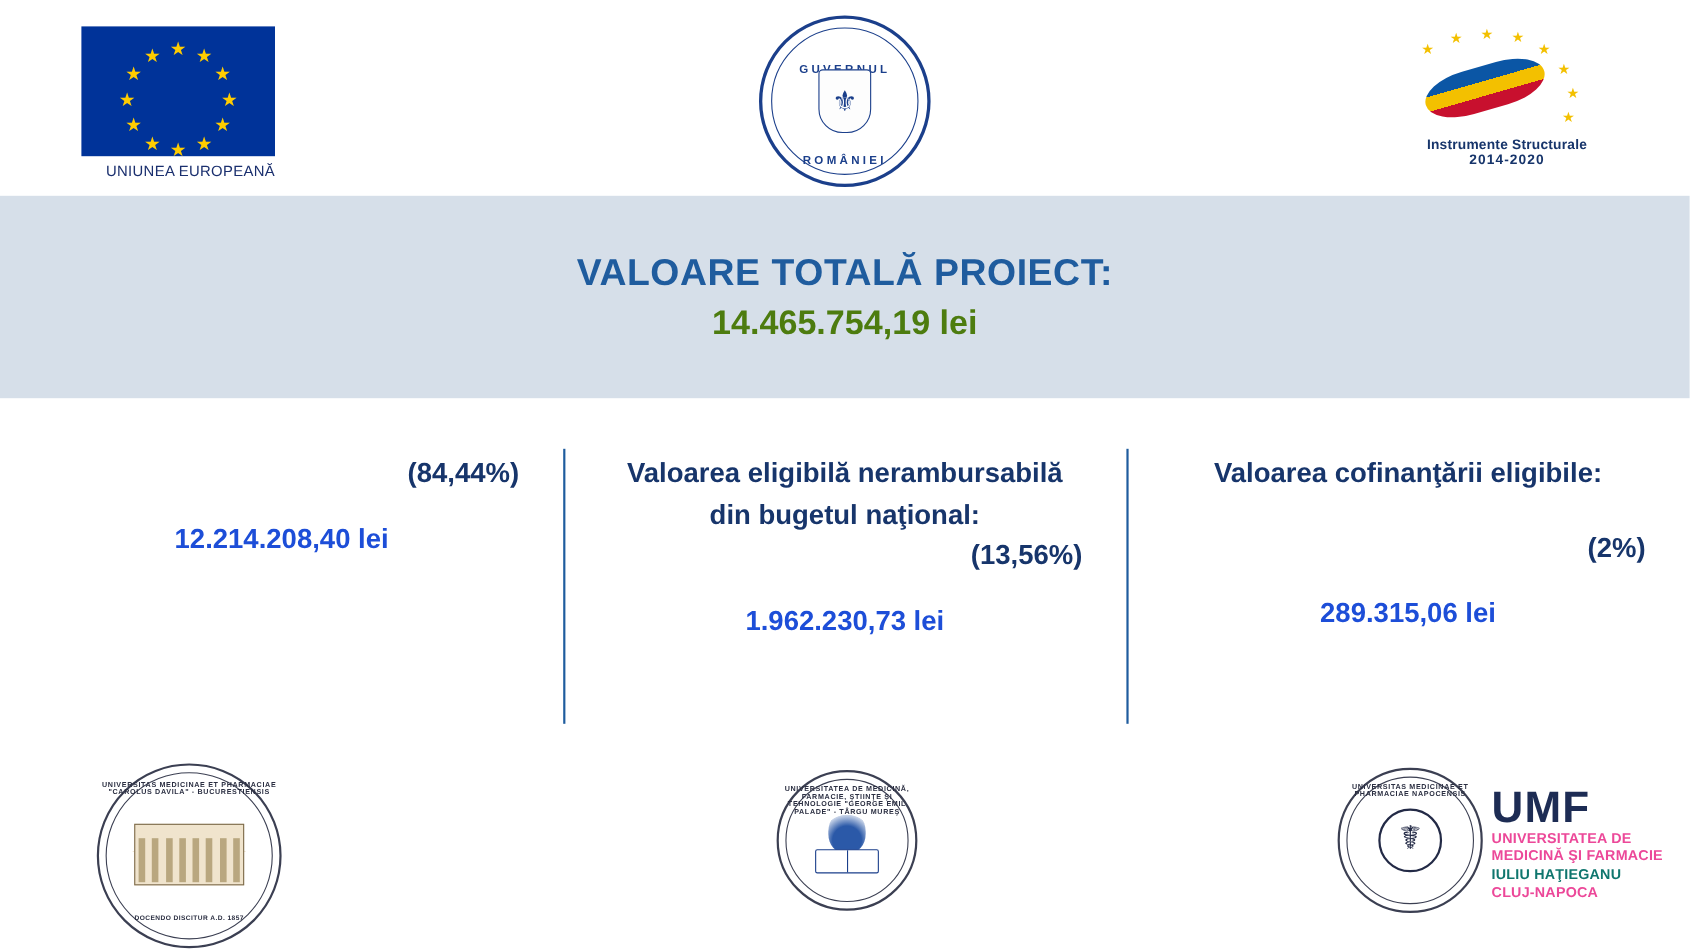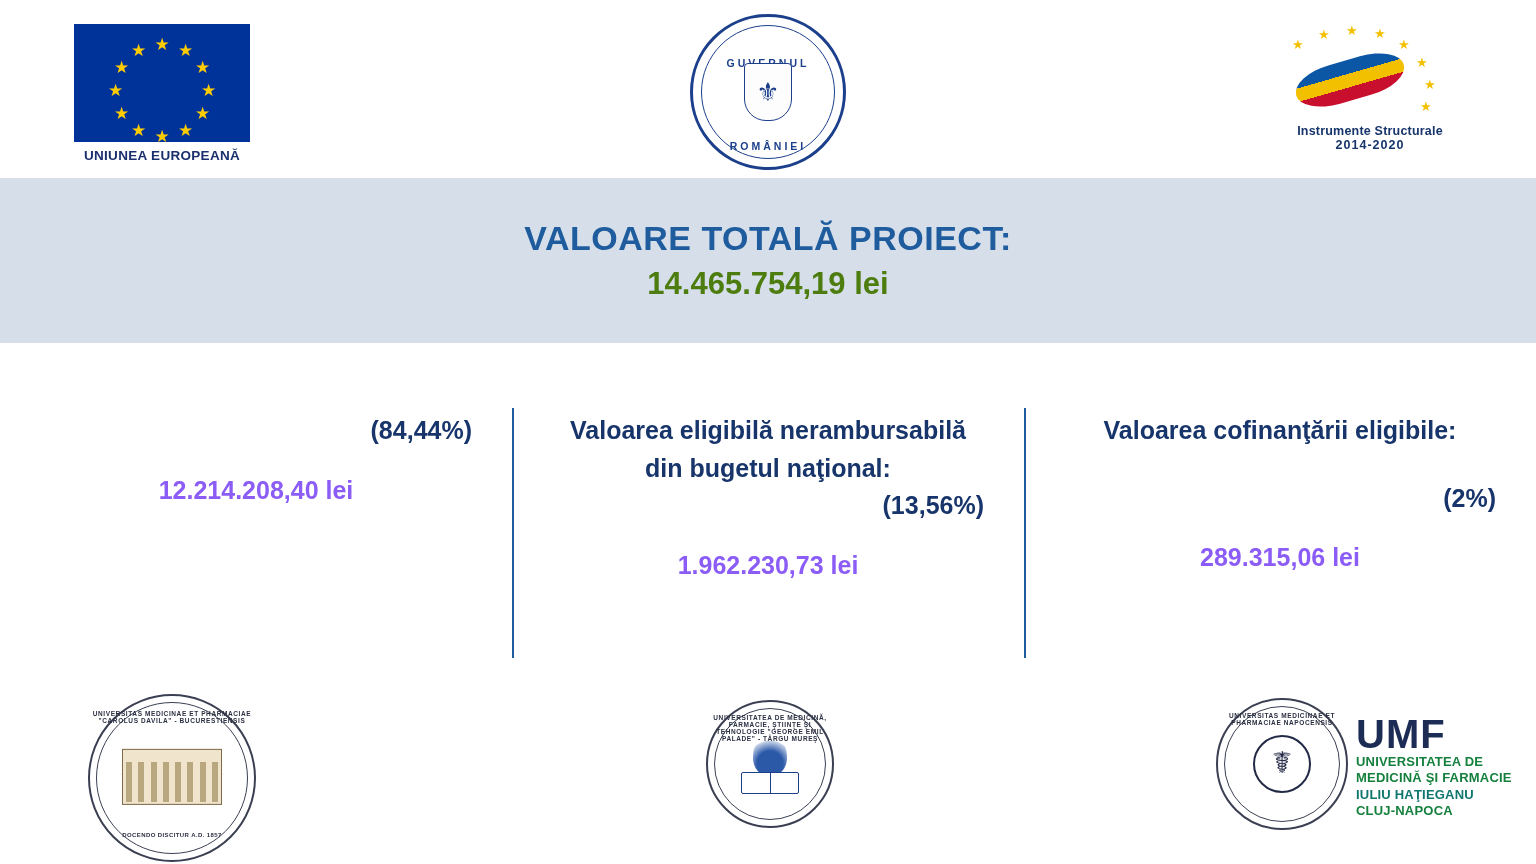--- a/index.html
+++ b/index.html
@@ -42,23 +42,24 @@
     color: #FFCC00;
     font-size: 17px;
     line-height: 17px;
     width: 17px;
     height: 17px;
     text-align: center;
   }
   .eu-caption {
     margin-top: 6px;
     font-size: 13.5px;
-    font-weight: bold;
+    font-weight: normal;
     color: #1a2f6e;
     letter-spacing: 0.3px;
+    text-align: right;
   }
 
   
   .gov-block {
     position: absolute;
     left: 684px;
     top: 14px;
     width: 168px;
     height: 152px;
   }
@@ -146,21 +147,21 @@
     color: #17356b;
     letter-spacing: 1px;
   }
 
   
   .banner {
     position: absolute;
     left: 0;
     top: 178px;
     width: 1536px;
-    height: 165px;
+    height: 184px;
     background: #d6dfe9;
     display: flex;
     flex-direction: column;
     align-items: center;
     justify-content: center;
   }
   .banner-title {
     font-size: 34px;
     font-weight: bold;
     color: #1f5c9e;
@@ -208,21 +209,21 @@
     font-weight: bold;
     color: #17356b;
     line-height: 1.5;
     text-align: right;
   }
   .col-pct.spaced { margin-top: 30px; }
   .col-amount {
     margin-top: 26px;
     font-size: 25px;
     font-weight: bold;
-    color: #8b5cf6;
+    color: #1d4ed8;
   }
 
   
   .bottom-strip {
     position: absolute;
     left: 0;
     top: 690px;
     width: 1536px;
     height: 174px;
   }
@@ -377,21 +378,21 @@
   .umfc-text .umf-big {
     font-size: 40px;
     font-weight: bold;
     color: #1d2c54;
     letter-spacing: 1px;
     line-height: 1;
   }
   .umfc-text .line {
     font-size: 13px;
     font-weight: bold;
-    color: #15803d;
+    color: #ec4899;
     line-height: 1.25;
     letter-spacing: 0.2px;
   }
   .umfc-text .line.accent { color: #0f766e; }
 </style>
 </head>
 <body>
 
 <div class="top-strip">
 

